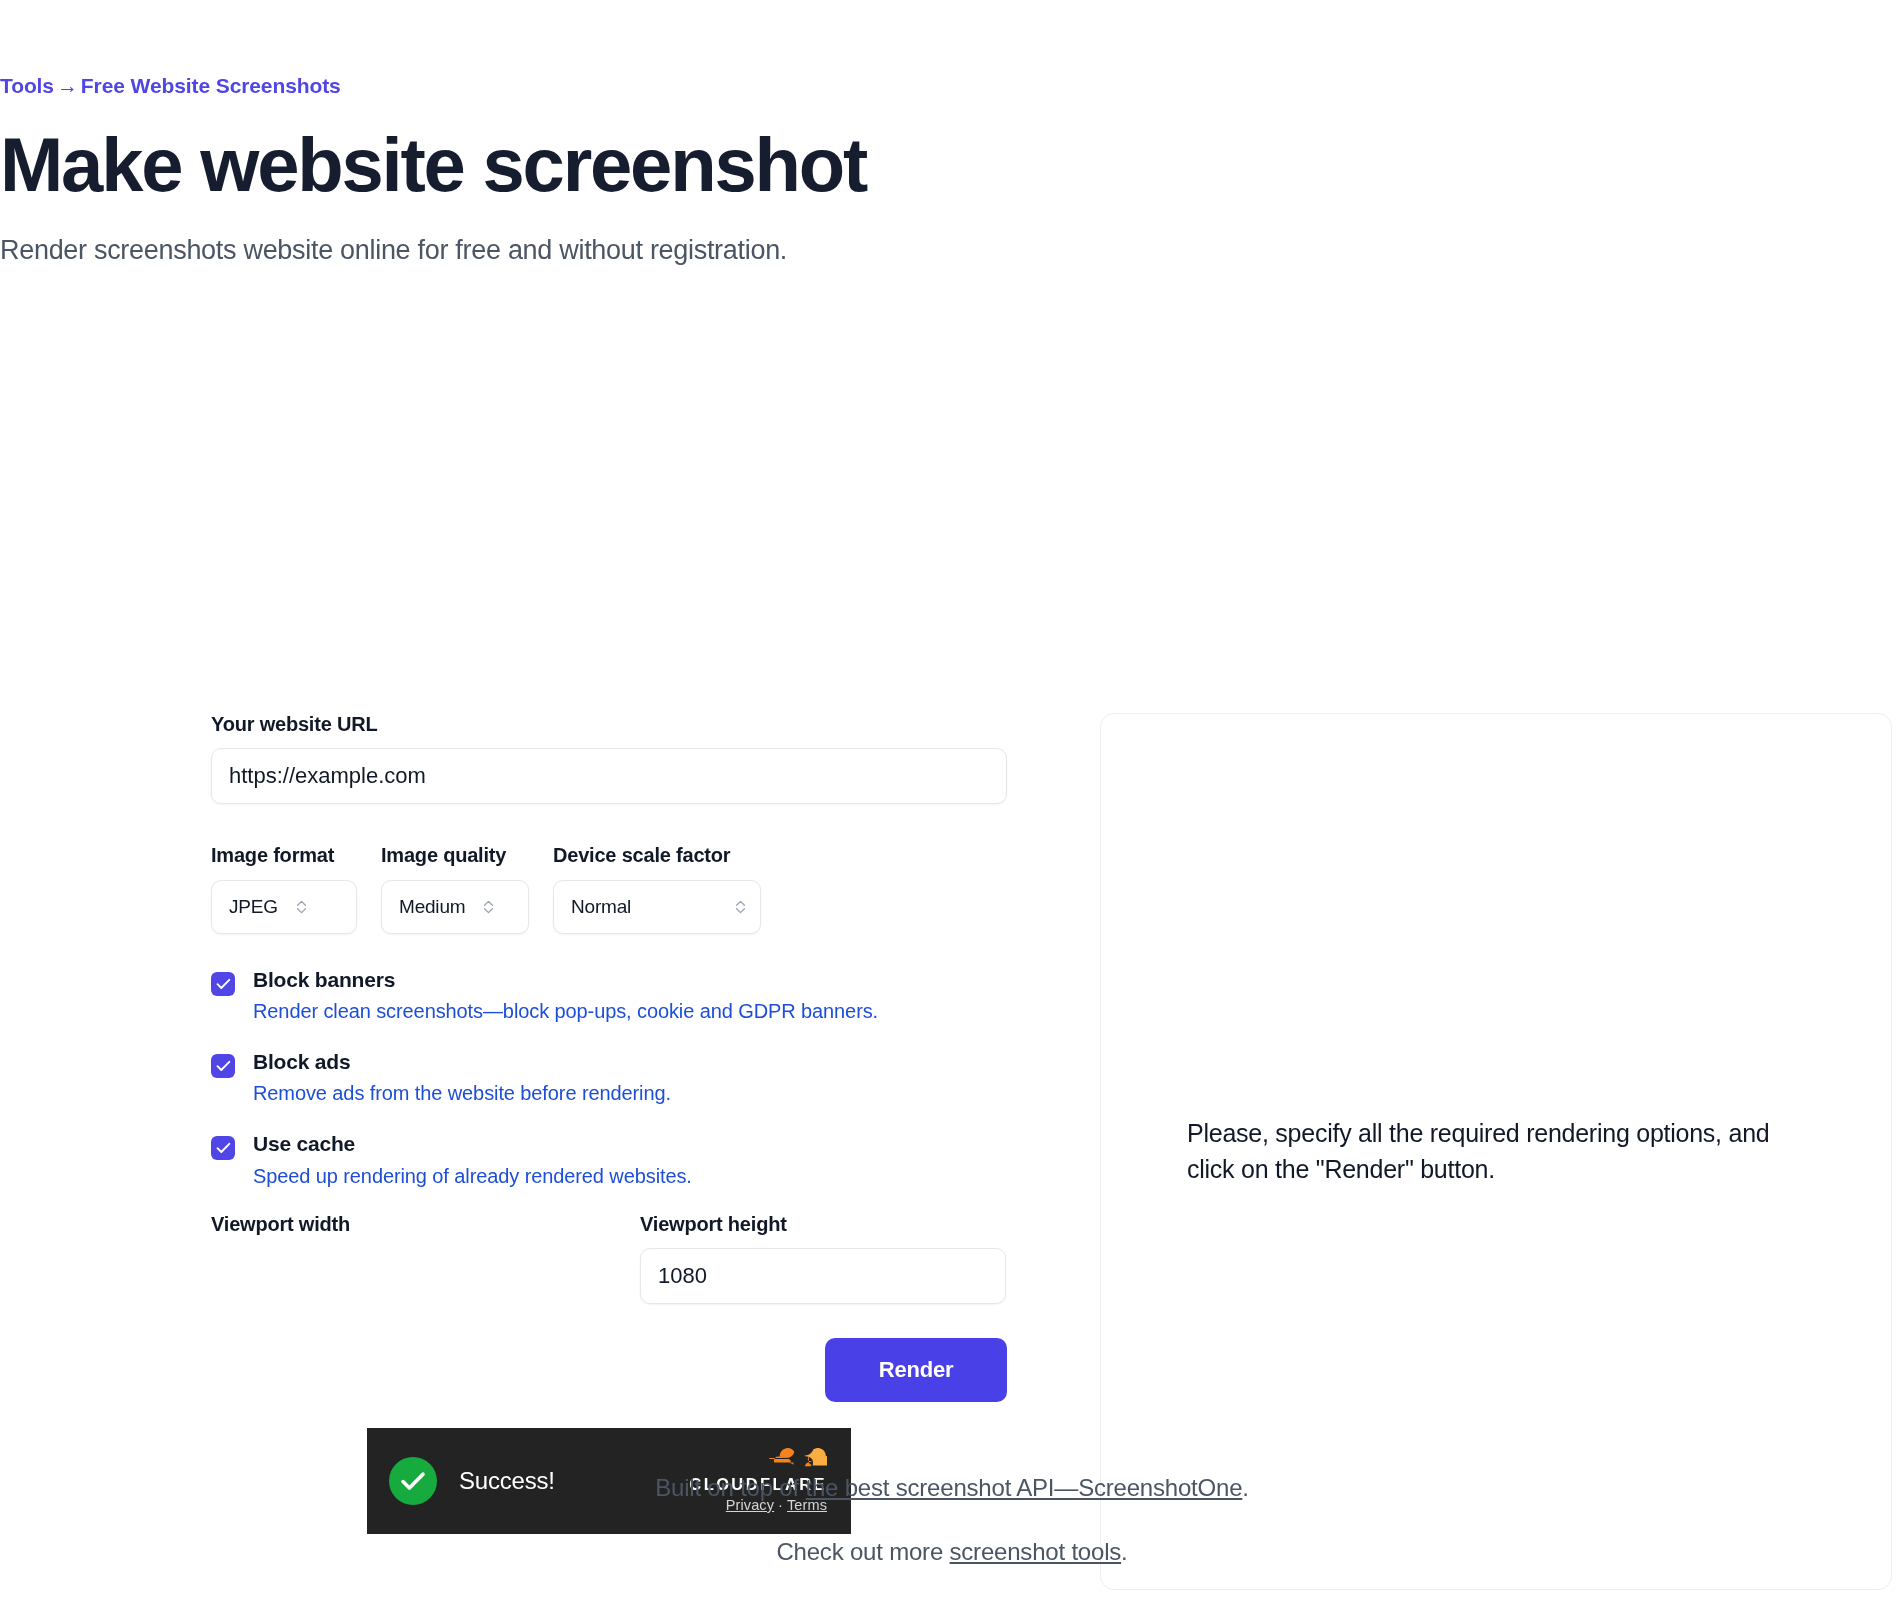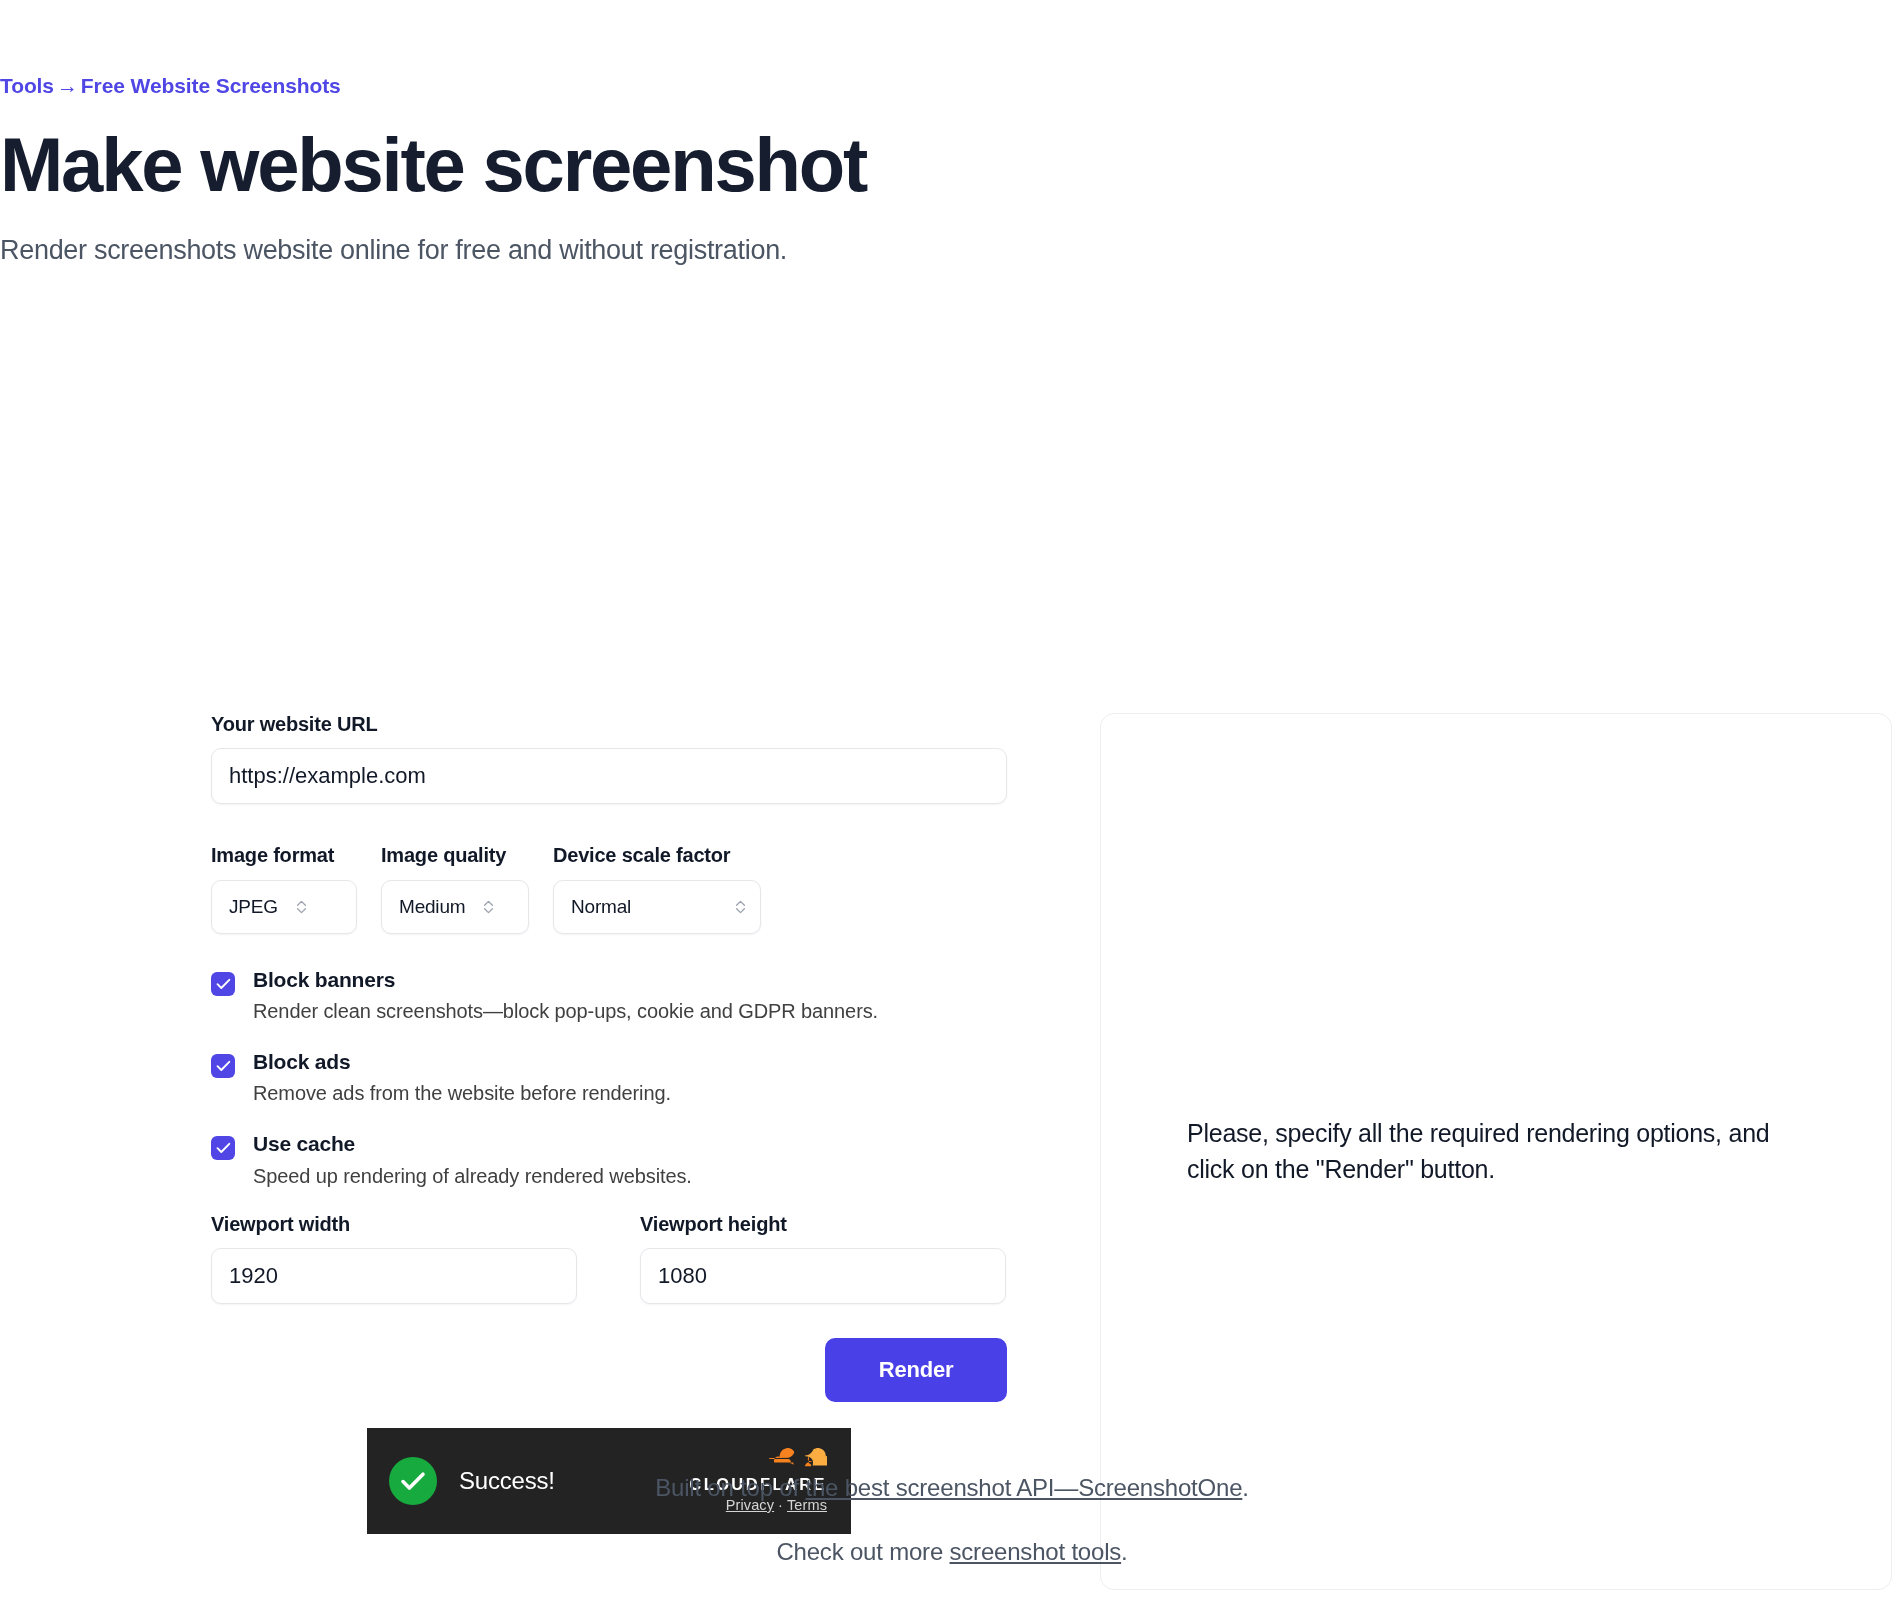--- a/index.html
+++ b/index.html
@@ -165,21 +165,21 @@
   .check-title {
     font-size: 21px;
     font-weight: 700;
     color: #111827;
     letter-spacing: -0.2px;
     line-height: 1.15;
   }
   .check-desc {
     margin-top: 6px;
     font-size: 20px;
-    color: #404040;
+    color: #1d4ed8;
     letter-spacing: -0.1px;
     line-height: 1.3;
   }
 
   
   .row-viewport {
     display: flex;
     gap: 63px;
     margin-top: 24px;
   }
@@ -397,21 +397,20 @@
             <span class="check-title">Use cache</span>
             <span class="check-desc" style="display:block;">Speed up rendering of already rendered websites.</span>
           </span>
         </div>
 
       </div>
 
       <div class="row-viewport">
         <div class="vp-group">
           <label class="field-label">Viewport width</label>
-          <input class="text-input" type="text" value="1920" style="">
         </div>
         <div class="vp-group">
           <label class="field-label">Viewport height</label>
           <input class="text-input" type="text" value="1080" style="">
         </div>
       </div>
 
       <div class="btn-row">
         <button class="render-btn">Render</button>
       </div>

